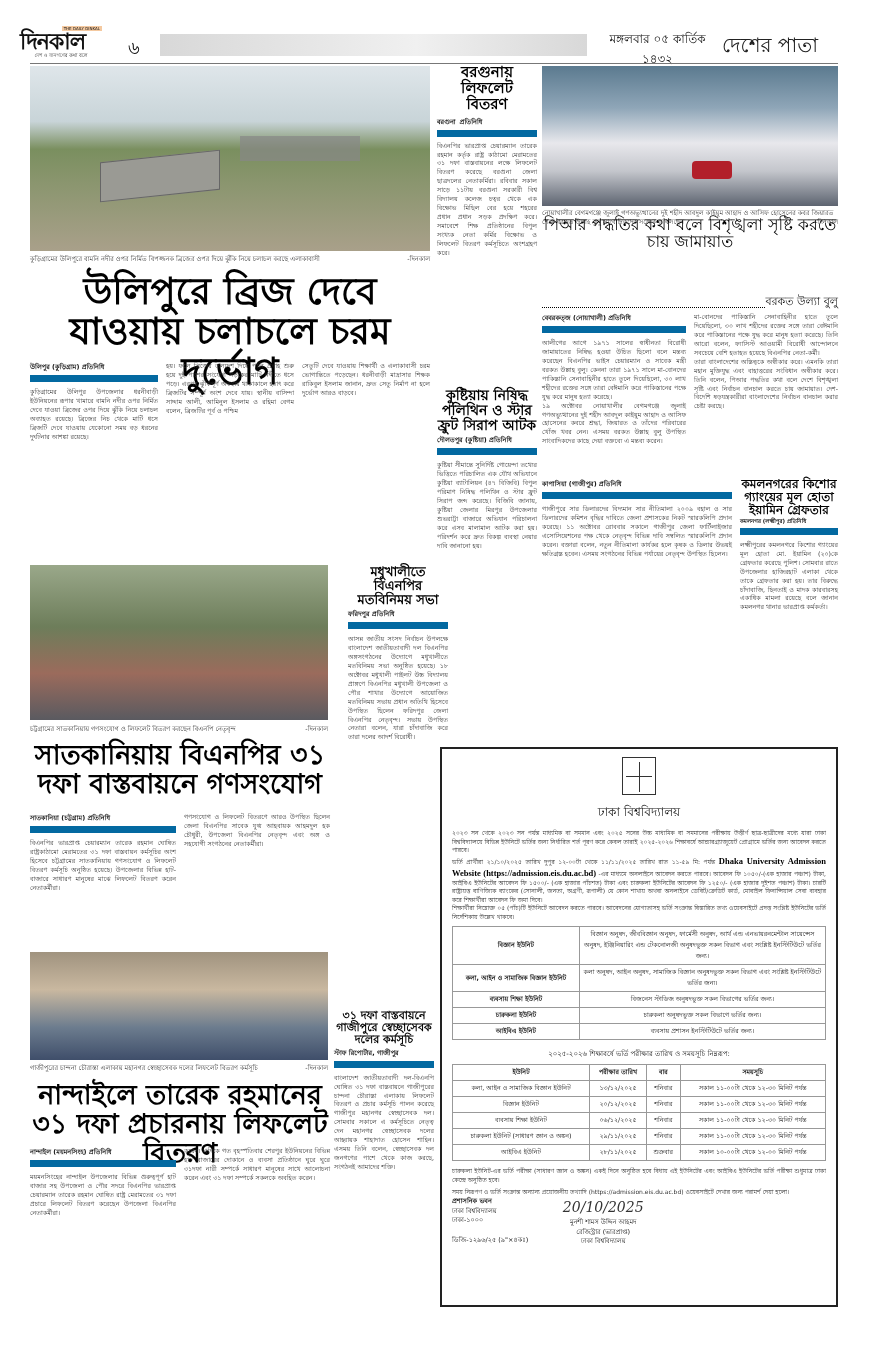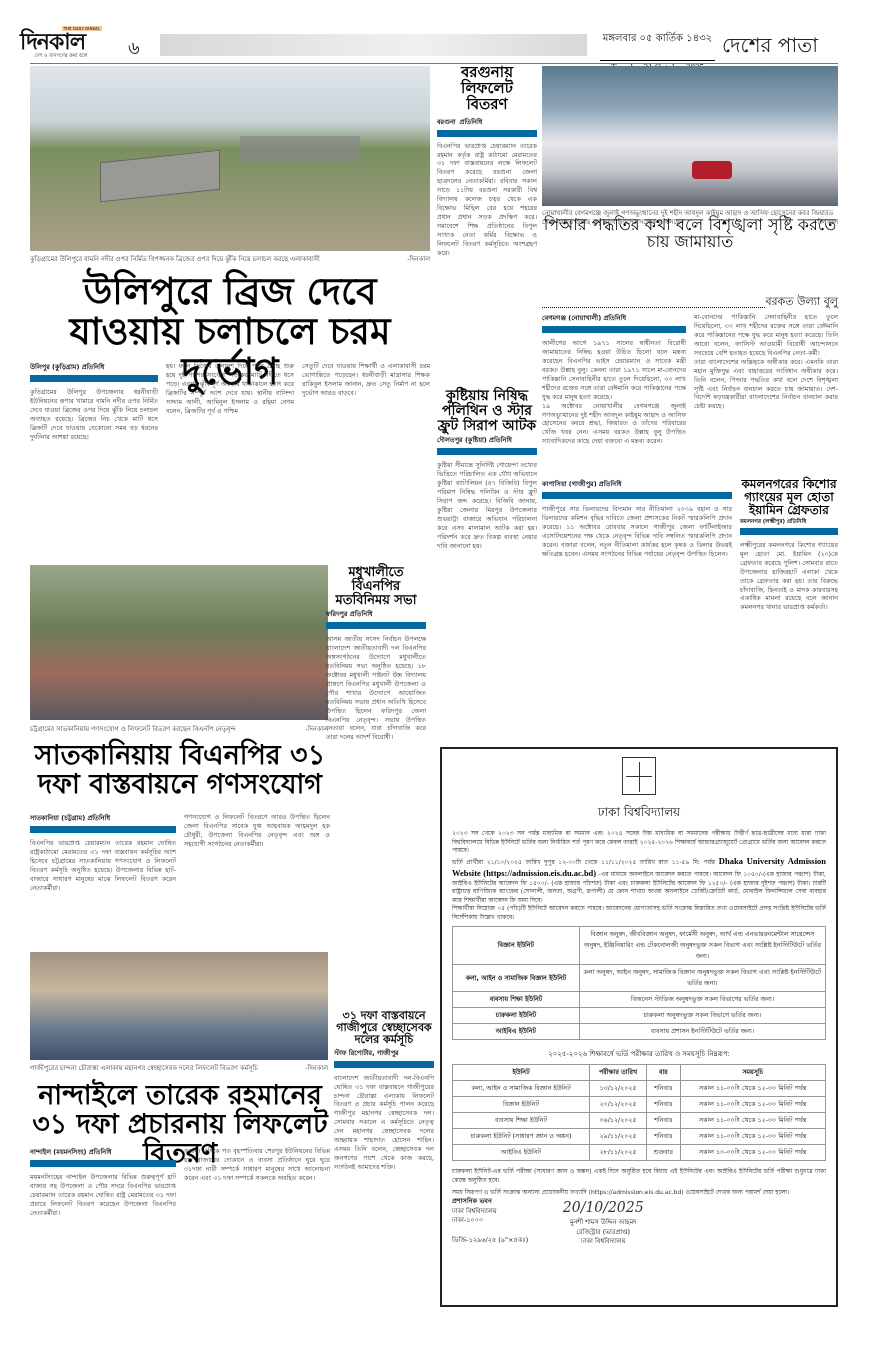--- a/index.html
+++ b/index.html
@@ -5,21 +5,21 @@
   * { box-sizing: border-box; margin: 0; padding: 0; }
   body { width: 870px; height: 1352px; background: #fff; font-family: "DejaVu Sans", sans-serif; color: #111; position: relative; overflow: hidden; }
   .abs { position: absolute; }
   .masthead-logo { left: 20px; top: 30px; width: 82px; height: 32px; }
   .logo-main { font-family: "DejaVu Serif", serif; font-size: 22px; font-weight: bold; line-height: 22px; letter-spacing: -1px; }
   .logo-tag { font-size: 5px; color: #333; text-align: center; }
   .logo-en { position: absolute; right: 0; top: -4px; font-size: 4px; background: #f4c9a0; padding: 0 2px; }
   .page-no { left: 128px; top: 34px; font-size: 18px; }
   .masthead-bar { left: 160px; top: 34px; width: 427px; height: 22px; background: linear-gradient(90deg,#d8d8d8,#f0f0f0 60%,#d8d8d8); }
   .date-box { left: 600px; top: 30px; width: 115px; text-align: center; border-bottom: 1px solid #000; }
-  .date-bn { font-size: 10px; border-bottom: 1px solid #000; padding-bottom: 13px; }
+  .date-bn { font-size: 12px; border-bottom: 1px solid #000; padding-bottom: 5px; }
   .date-en { font-family: "Liberation Serif", serif; font-size: 9px; padding: 1px 0; }
   .section-title { left: 722px; top: 30px; font-size: 20px; color: #222; }
   .topline { left: 30px; top: 63px; width: 808px; height: 1px; background: #777; }
   .photo { background: #8a9a7a; overflow: hidden; }
   .caption { font-size: 6.5px; color: #333; display: flex; justify-content: space-between; }
   .headline { font-weight: bold; text-align: center; line-height: 1.08; color: #000; }
   .byline { font-size: 6.5px; font-weight: bold; border-bottom: 7px solid #0369a1; padding-bottom: 2px; }
   .body-text { font-size: 6.3px; line-height: 1.42; color: #333; text-align: justify; }
   .cols { display: flex; gap: 8px; }
   .cols > div { flex: 1; }
@@ -68,21 +68,21 @@
       </div>
   </div>
 </div>
 
 <div class="abs photo" style="left:30px;top:565px;width:298px;height:155px;background:linear-gradient(180deg,#9aa88a 0%,#6d7d5a 40%,#9b6b5c 70%,#5a5a60 100%);"></div>
 <div class="abs caption" style="left:30px;top:724px;width:298px;">
   <span>চট্টগ্রামের সাতকানিয়ায় গণসংযোগ ও লিফলেট বিতরণ করছেন বিএনপি নেতৃবৃন্দ</span>
   <span>-দিনকাল</span>
 </div>
 
-<div class="abs" style="left:326px;top:565px;width:100px;">
+<div class="abs" style="left:348px;top:565px;width:100px;">
   <div class="headline" style="font-size:13px;">মধুখালীতে বিএনপির মতবিনিময় সভা</div>
   <div class="byline" style="margin-top:2px;">ফরিদপুর প্রতিনিধি</div>
   <p class="body-text" style="margin-top:6px;">আসন্ন জাতীয় সংসদ নির্বাচন উপলক্ষে বাংলাদেশ জাতীয়তাবাদী দল বিএনপির অঙ্গসংগঠনের উদ্যোগে মধুখালীতে মতবিনিময় সভা অনুষ্ঠিত হয়েছে। ১৮ অক্টোবর মধুখালী পাইলট উচ্চ বিদ্যালয় প্রাঙ্গণে বিএনপির মধুখালী উপজেলা ও পৌর শাখার উদ্যোগে আয়োজিত মতবিনিময় সভায় প্রধান অতিথি হিসেবে উপস্থিত ছিলেন ফরিদপুর জেলা বিএনপির নেতৃবৃন্দ। সভায় উপস্থিত নেতারা বলেন, যারা চাঁদাবাজি করে তারা দলের আদর্শ বিরোধী।</p>
 </div>
 
 <div class="abs headline" style="left:30px;top:740px;width:300px;font-size:27px;">সাতকানিয়ায় বিএনপির ৩১ দফা বাস্তবায়নে গণসংযোগ</div>
 <div class="abs" style="left:30px;top:813px;width:300px;">
   <div class="cols">
     <div>
       <div class="byline">সাতকানিয়া (চট্টগ্রাম) প্রতিনিধি</div>
@@ -138,21 +138,21 @@
   <span style="float:right;">-দিনকাল</span>
 </div>
 <div class="abs headline" style="left:542px;top:216px;width:296px;font-size:16px;font-weight:normal;">পিআর পদ্ধতির কথা বলে বিশৃঙ্খলা সৃষ্টি করতে চায় জামায়াত</div>
 <div class="abs" style="left:542px;top:293px;width:296px;font-size:11px;display:flex;">
   <span style="flex:1;border-bottom:1px dotted #000;margin-bottom:4px;"></span>
   <span>বরকত উল্যা বুলু</span>
 </div>
 <div class="abs" style="left:542px;top:313px;width:296px;">
   <div class="cols">
     <div>
-      <div class="byline">বেগমগঞ্জ (নোয়াখালী) প্রতিনিধি</div>
+      <div class="byline">বেবরকত্জ (নোয়াখালী) প্রতিনিধি</div>
       <p class="body-text" style="margin-top:6px;">আলীগের আগে ১৯৭১ সালের স্বাধীনতা বিরোধী জামায়াতের নিষিদ্ধ হওয়া উচিত ছিলো বলে মন্তব্য করেছেন বিএনপির ভাইস চেয়ারম্যান ও সাবেক মন্ত্রী বরকত উল্লাহ বুলু। কেননা তারা ১৯৭১ সালে মা-বোনদের পাকিস্তানি সেনাবাহিনীর হাতে তুলে দিয়েছিলো, ৩০ লাখ শহীদের রক্তের সঙ্গে তারা বেঈমানি করে পাকিস্তানের পক্ষে যুদ্ধ করে মানুষ হত্যা করেছে।</p>
       <p class="body-text">১৯ অক্টোবর নোয়াখালীর বেগমগঞ্জে জুলাই গণঅভ্যুত্থানের দুই শহীদ আবদুল কাইয়ুম আহাদ ও আসিফ হোসেনের কবরে শ্রদ্ধা, জিয়ারত ও তাঁদের পরিবারের খোঁজ খবর নেন। এসময় বরকত উল্লাহ বুলু উপস্থিত সাংবাদিকদের কাছে দেয়া বক্তব্যে এ মন্তব্য করেন।</p>
     </div>
     <div>
       <p class="body-text">মা-বোনদের পাকিস্তানি সেনাবাহিনীর হাতে তুলে দিয়েছিলো, ৩০ লাখ শহীদের রক্তের সঙ্গে তারা বেঈমানি করে পাকিস্তানের পক্ষে যুদ্ধ করে মানুষ হত্যা করেছে। তিনি আরো বলেন, ফ্যাসিস্ট আওয়ামী বিরোধী আন্দোলনে সবচেয়ে বেশি হতাহত হয়েছে বিএনপির নেতা-কর্মী।</p>
       <p class="body-text">তারা বাংলাদেশের অস্তিত্বকে অস্বীকার করে। এমনকি তারা মহান মুক্তিযুদ্ধ এবং বাহাত্তরের সংবিধান অস্বীকার করে। তিনি বলেন, পিআর পদ্ধতির কথা বলে দেশে বিশৃঙ্খলা সৃষ্টি এবং নির্বাচন বানচাল করতে চায় জামায়াত। দেশ-বিদেশি ষড়যন্ত্রকারীরা বাংলাদেশের নির্বাচন বানচাল করার চেষ্টা করছে।</p>
     </div>
   </div>
 </div>
 

